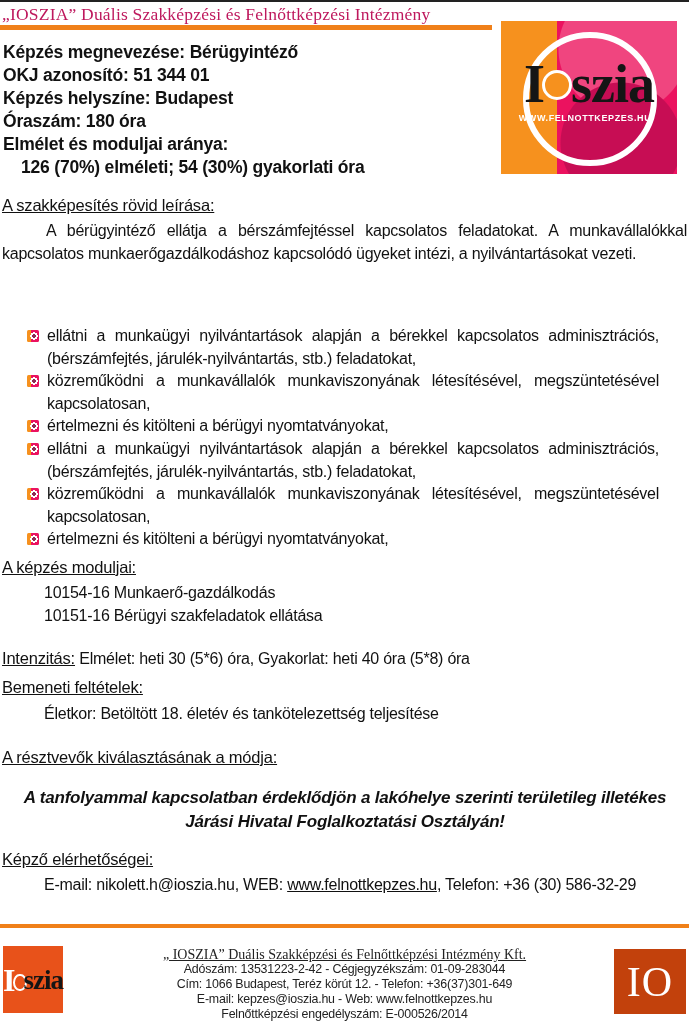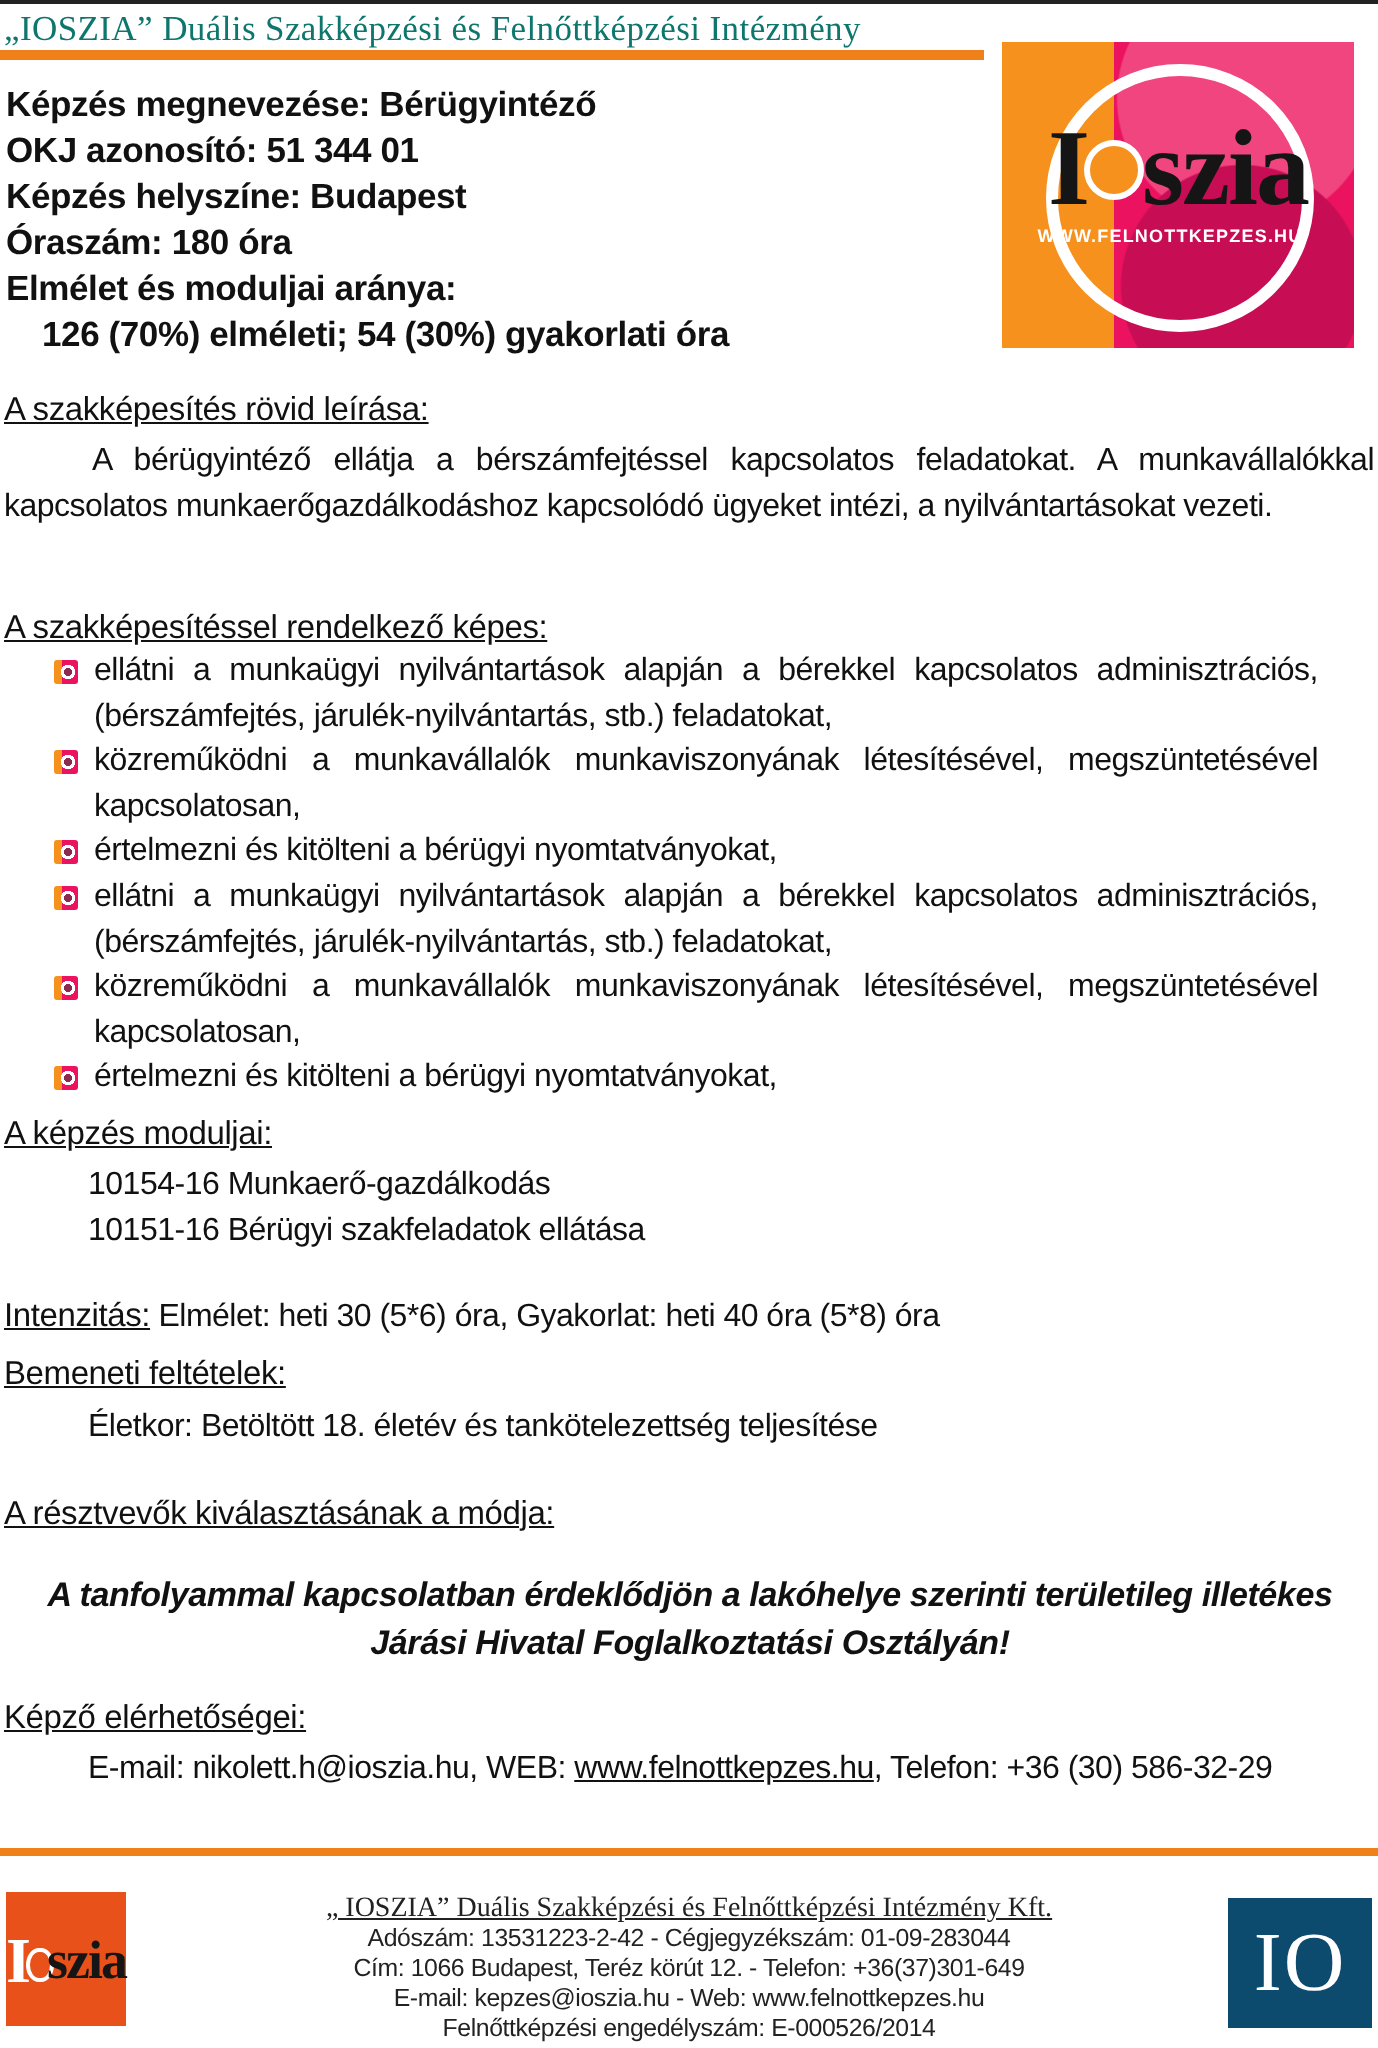--- a/index.html
+++ b/index.html
@@ -7,21 +7,21 @@
     position:relative; width:689px; height:1024px; margin:0 auto;
     background:#ffffff; overflow:hidden;
     font-family:"Liberation Sans", sans-serif; color:#111;
     border-top:2px solid #222;
   }
   .abs { position:absolute; }
 
   
   .header-title {
     left:2px; top:2px; font-family:"Liberation Serif", serif;
-    font-size:17.5px; color:#0f766e; letter-spacing:0.2px;
+    font-size:17.5px; color:#be185d; letter-spacing:0.2px;
   }
   .header-rule { left:0; top:23px; width:492px; height:5px; background:#F08019; }
 
   
   .logo-big {
     left:501px; top:19px; width:176px; height:153px;
     background:
       radial-gradient(circle 60px at 120px 122px, #C70D54 0 60px, rgba(0,0,0,0) 61px),
       radial-gradient(circle 64px at 122px 28px, #F0457F 0 64px, rgba(0,0,0,0) 65px),
       linear-gradient(90deg, #F6911E 0 56px, #EB125F 56px);
@@ -95,21 +95,21 @@
   }
   .fl-i   { color:#ffffff; font-size:32px; line-height:32px; }
   .fl-o   { display:inline-block; width:13px; height:13px; border:2.5px solid #ffffff; border-radius:50%; margin:6px -3px 0 -2px; }
   .fl-szia{ color:#151515; font-size:27px; line-height:32px; letter-spacing:-1px; }
 
   .footer-center { left:0; top:945px; width:689px; text-align:center; line-height:15px; }
   .footer-company { font-family:"Liberation Serif", serif; font-size:14px; color:#222;text-decoration:underline; }
   .footer-small   { font-size:12.4px; letter-spacing:-0.2px; color:#222; }
 
   .footer-logo-right {
-    left:614px; top:947px; width:72px; height:65px; background:#0c4a6e;
+    left:614px; top:947px; width:72px; height:65px; background:#c2410c;
     display:flex; align-items:center; justify-content:center;
     font-family:"Liberation Serif", serif; color:#ffffff; font-size:42px; letter-spacing:1px;
   }
 </style>
 </head>
 <body>
 
 <div class="page">
 
   <div class="abs header-title">„IOSZIA” Duális Szakképzési és Felnőttképzési Intézmény</div>
@@ -142,21 +142,20 @@
       <span>Elmélet és moduljai aránya:</span>
     </div>
     <div>
       <span class="info-indent">126 (70%) elméleti; 54 (30%) gyakorlati óra</span>
     </div>
   </div>
 
   <div class="abs body-t desc-para">A bérügyintéző ellátja a bérszámfejtéssel kapcsolatos feladatokat. A munkavállalókkal kapcsolatos munkaerőgazdálkodáshoz kapcsolódó ügyeket intézi, a nyilvántartásokat vezeti.</div>
   <div class="abs h-ul sec-desc-h">A szakképesítés rövid leírása:</div>
 
-  <div class="abs h-ul sec-comp-h">A szakképesítéssel rendelkező képes:</div>
   <ul class="abs body-t comp-list">
     <li>
       <span class="bullet"></span>
       <span class="li-text">ellátni a munkaügyi nyilvántartások alapján a bérekkel kapcsolatos adminisztrációs, (bérszámfejtés, járulék-nyilvántartás, stb.) feladatokat,</span>
     </li>
     <li>
       <span class="bullet"></span>
       <span class="li-text">közreműködni a munkavállalók munkaviszonyának létesítésével, megszüntetésével kapcsolatosan,</span>
     </li>
     <li>

